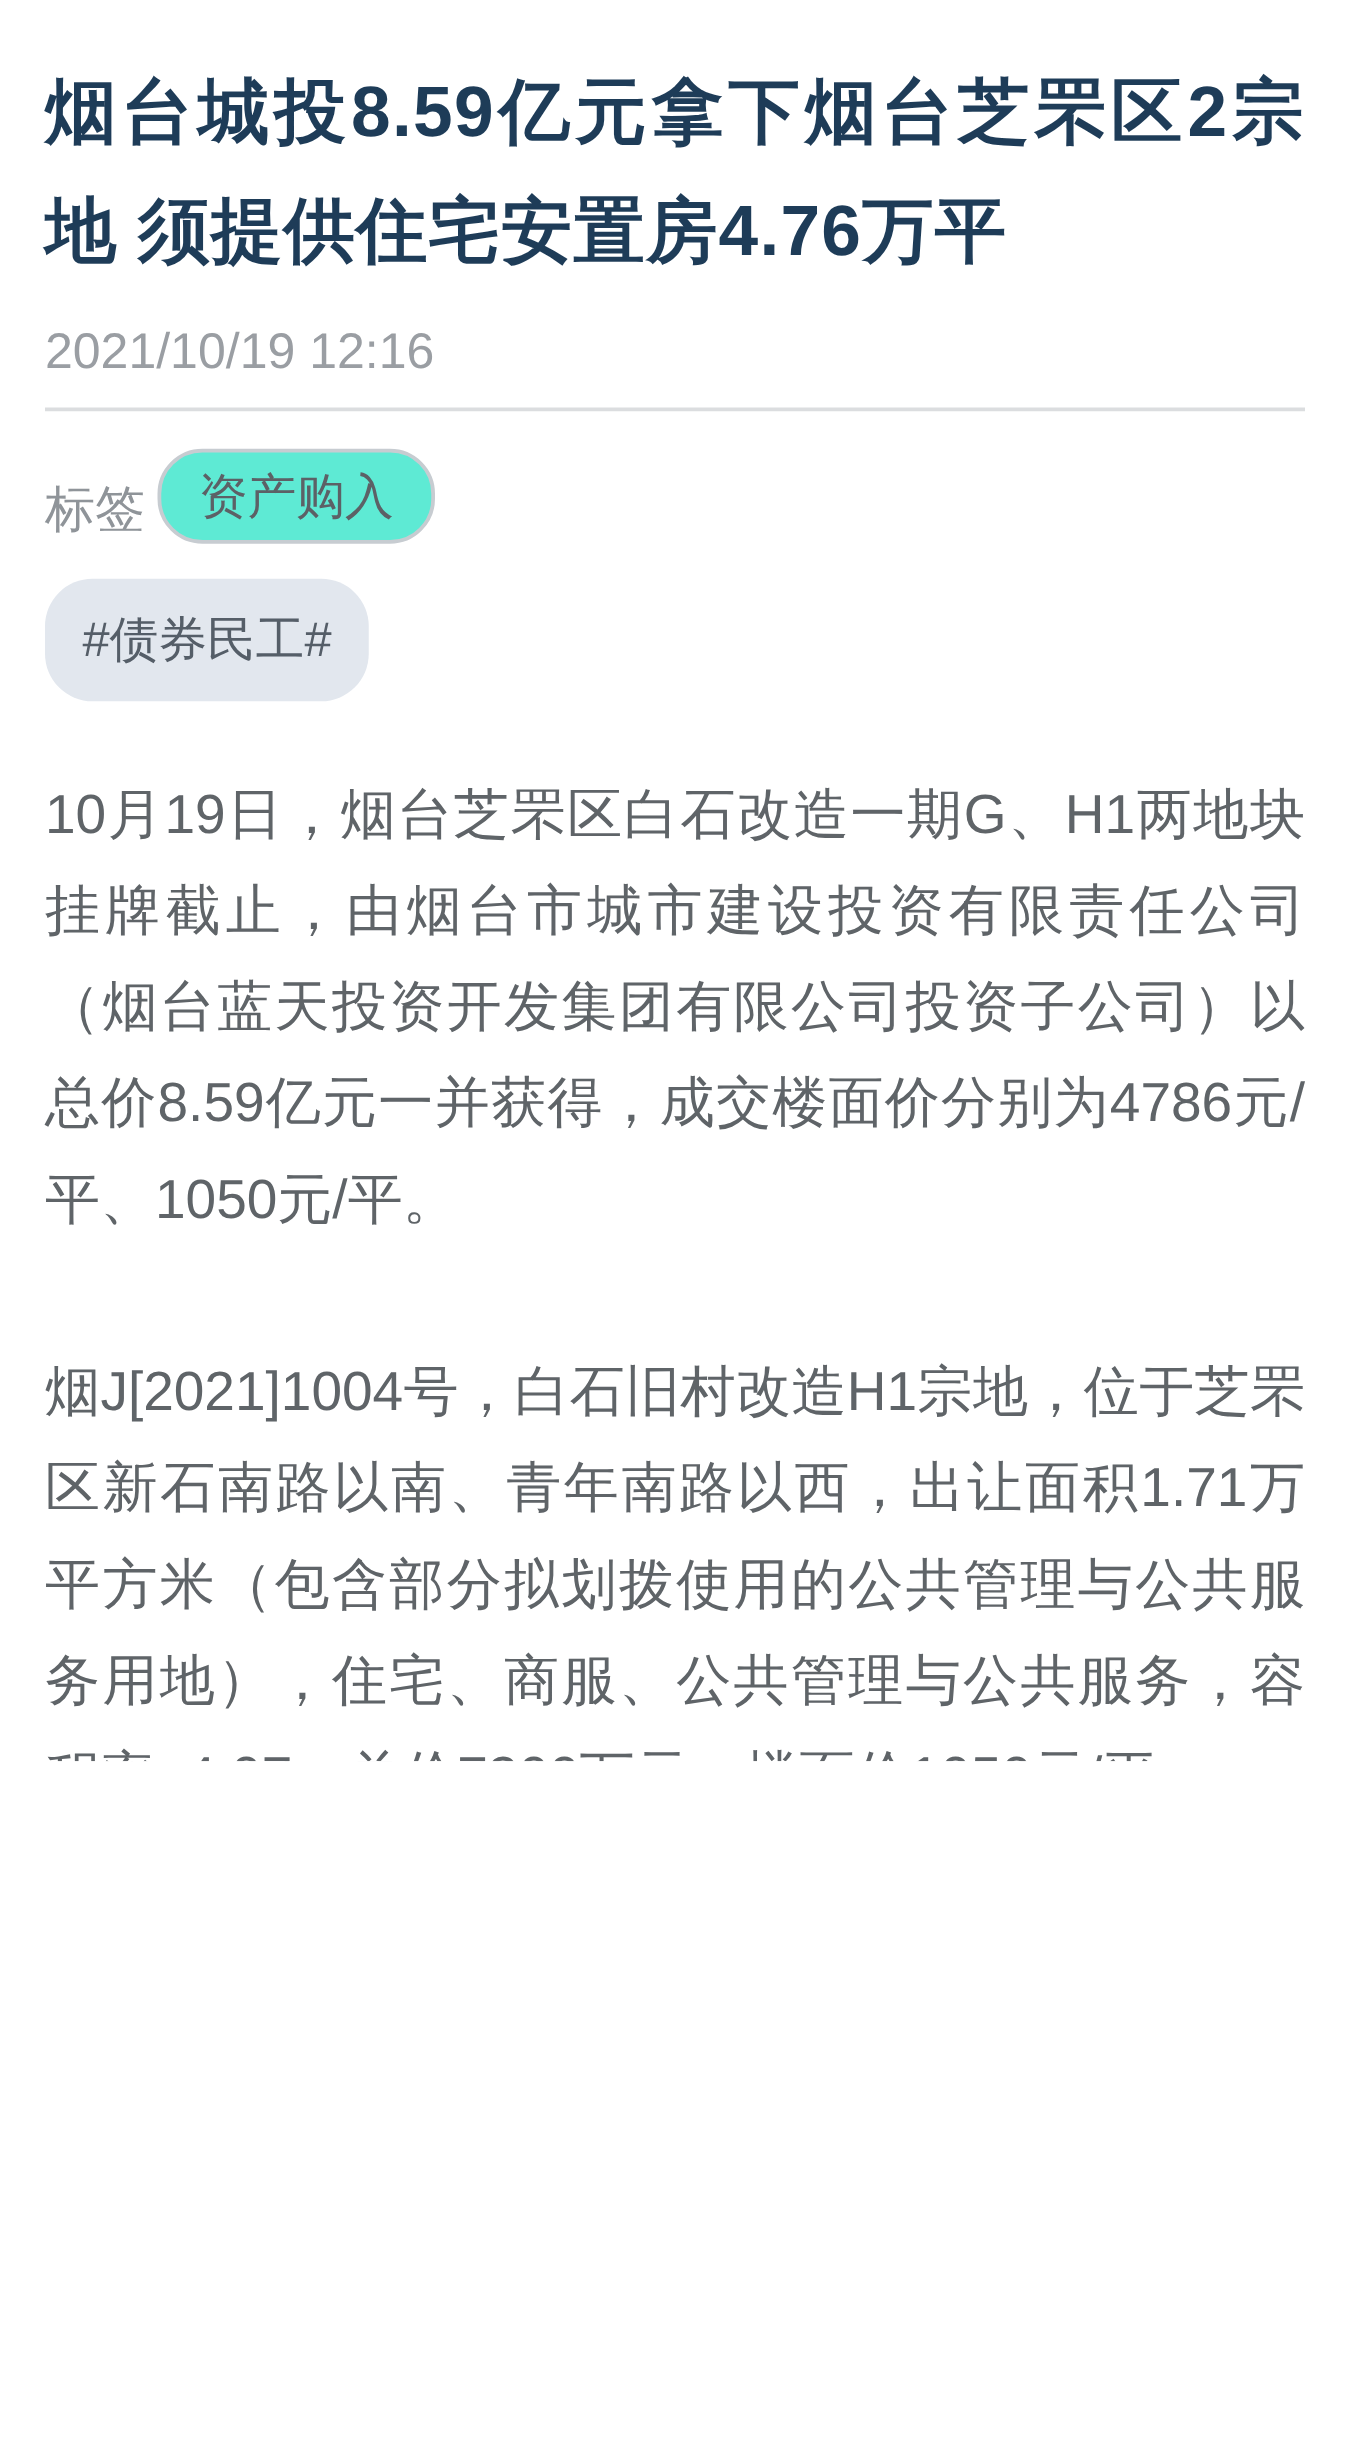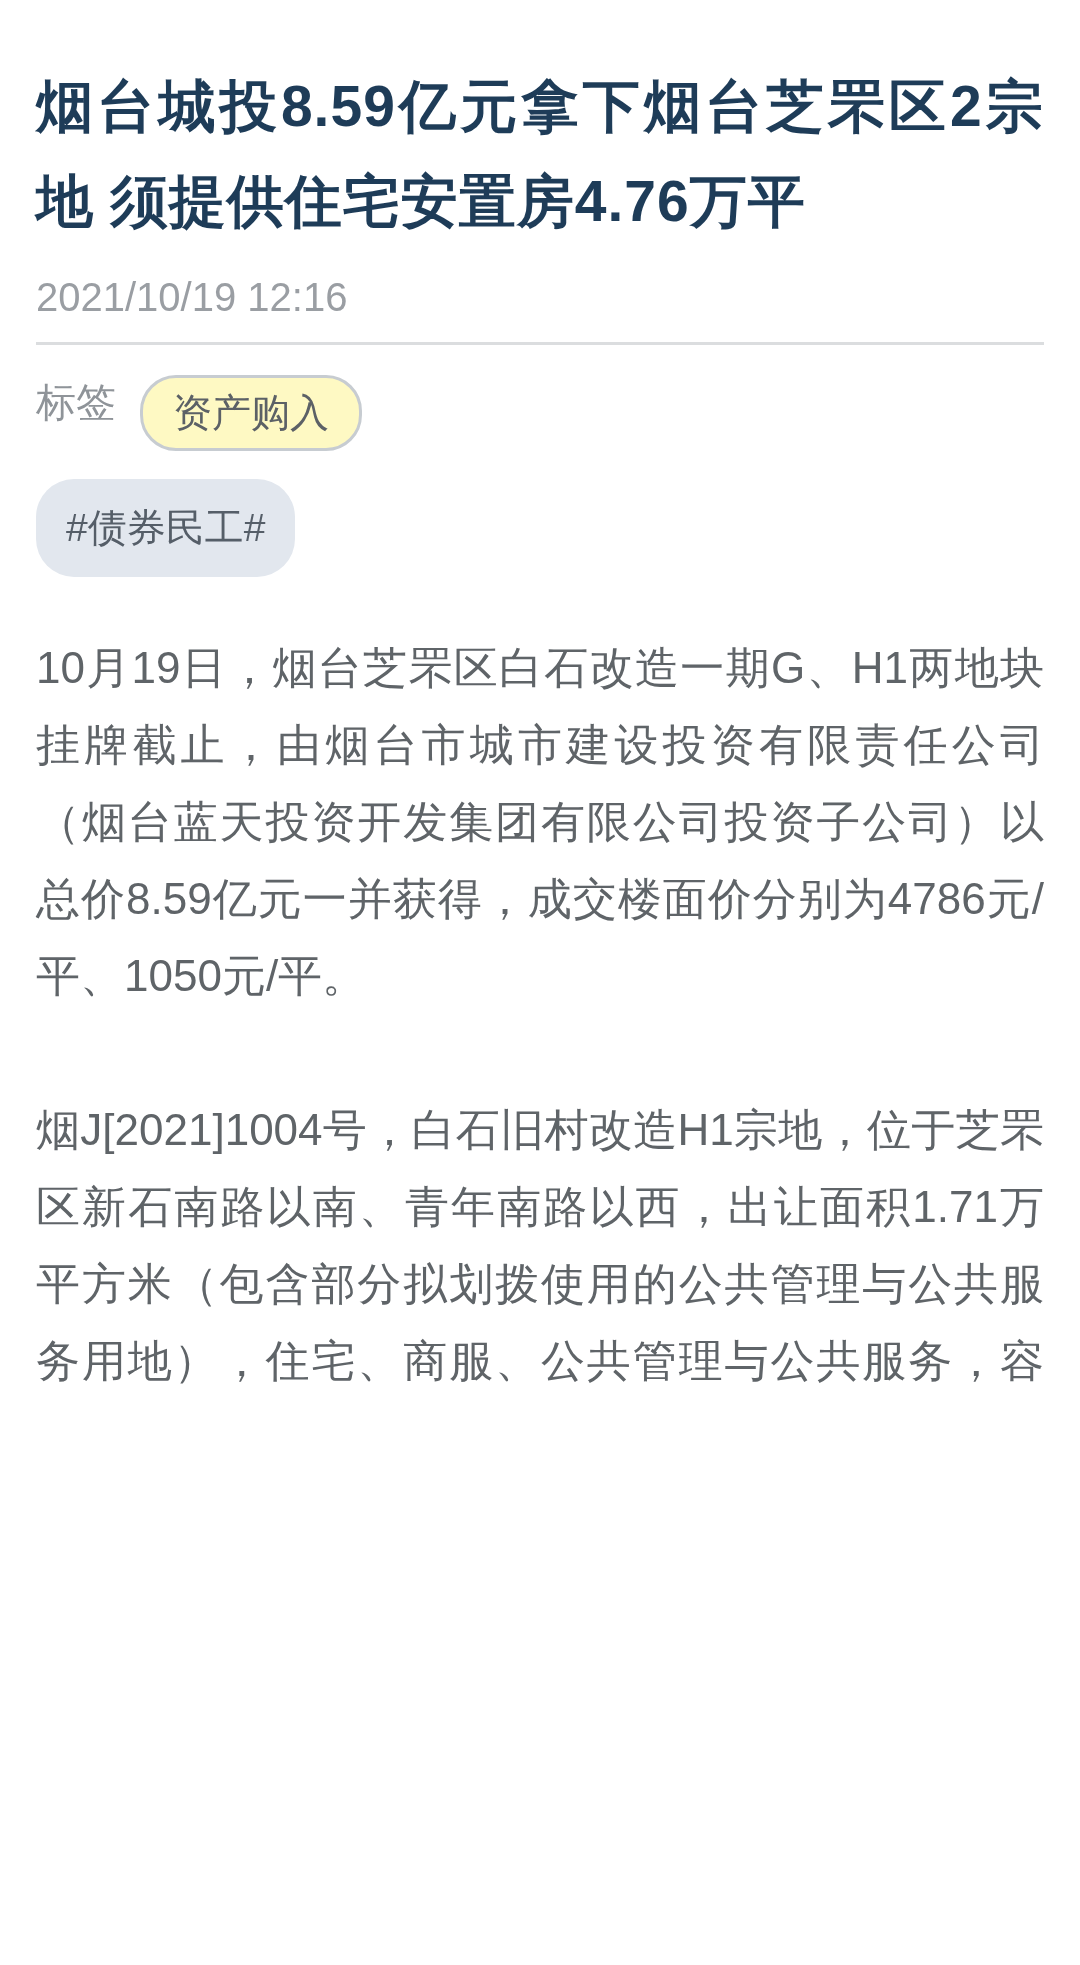--- a/index.html
+++ b/index.html
@@ -7,21 +7,21 @@
   body {
     font-family: "Liberation Sans", "DejaVu Sans", sans-serif;
     width: 1080px;
   }
   .page {
     position: relative;
     width: 1080px;
     height: 1409px;
     background: #ffffff;
     overflow: hidden;
-    padding: 17px 36px;
+    padding: 1px 36px;
   }
   .article-title {
     margin-top: 42px;
     font-size: 57px;
     font-weight: 700;
     line-height: 95px;
     letter-spacing: 1px;
     color: #1e3c58;
     text-align: justify;
   }
@@ -35,34 +35,34 @@
   }
   .divider {
     margin-top: 22px;
     border: none;
     border-top: 3px solid #dbdddf;
     width: 100%;
   }
   .tag-row {
     margin-top: 30px;
     display: flex;
-    align-items: flex-start;
-    gap: 24px;
+    align-items: flex-end;
+    gap: 10px;
   }
   .tag-label {
     font-size: 40px;
     color: #8f9499;
   }
   .tag-pill {
     display: inline-flex;
     align-items: center;
     padding: 8px 30px;
     border: 3px solid #c7ccd1;
     border-radius: 36px;
-    background: #fef9c3;
+    background: #5eead4;
     font-size: 39px;
     color: #5c6166;
     cursor: pointer;
   }
   .hashtag-row {
     margin-top: 28px;
     display: flex;
     align-items: center;
     gap: 46px;
   }

